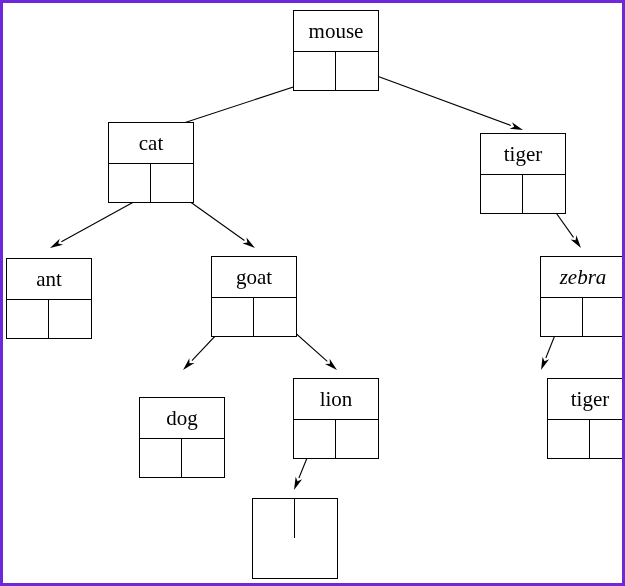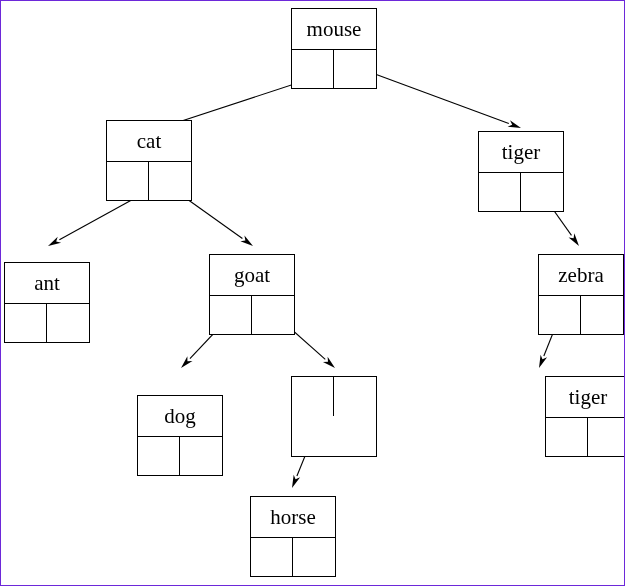--- a/index.html
+++ b/index.html
@@ -6,21 +6,21 @@
   html, body {
     margin: 0;
     padding: 0;
     background: #ffffff;
   }
   #canvas {
     position: relative;
     width: 625px;
     height: 586px;
     background: #ffffff;
-    border: 1px solid #6d28d9;
+    border: 3px solid #6d28d9;
     box-sizing: border-box;
     overflow: hidden;
     font-family: "Liberation Serif", "DejaVu Serif", serif;
   }
   #edge-layer {
     position: absolute;
     left: 0;
     top: 0;
     width: 625px;
     height: 586px;
@@ -116,63 +116,63 @@
           <div class="ptr-cell right"></div>
         </div>
       </div>
       <div class="node" style="left: 477px; top: 130px; width: 86px; height: 81px;">
         <div class="node-label" style="height: 41px; line-height: 40px;">tiger</div>
         <div class="node-ptrs" style="height: 39px;">
           <div class="ptr-cell left"></div>
           <div class="ptr-cell right"></div>
         </div>
       </div>
-      <div class="node" style="left: 3px; top: 261px; width: 86px; height: 81px;">
+      <div class="node" style="left: 3px; top: 255px; width: 86px; height: 81px;">
         <div class="node-label" style="height: 41px; line-height: 40px;">ant</div>
         <div class="node-ptrs" style="height: 39px;">
           <div class="ptr-cell left"></div>
           <div class="ptr-cell right"></div>
         </div>
       </div>
       <div class="node" style="left: 208px; top: 253px; width: 86px; height: 81px;">
         <div class="node-label" style="height: 41px; line-height: 40px; text-align: center;">goat</div>
         <div class="node-ptrs" style="height: 39px;">
           <div class="ptr-cell left"></div>
           <div class="ptr-cell right"></div>
         </div>
       </div>
       <div class="node" style="left: 537px; top: 253px; width: 86px; height: 81px;">
-        <div class="node-label" style="height: 41px; line-height: 40px;">zebra</div>
+        <div class="node-label" style="height: 41px; line-height: 40px; font-style: italic;">zebra</div>
         <div class="node-ptrs" style="height: 39px;">
           <div class="ptr-cell left"></div>
           <div class="ptr-cell right"></div>
         </div>
       </div>
       <div class="node" style="left: 136px; top: 394px; width: 86px; height: 81px;">
         <div class="node-label" style="height: 41px; line-height: 40px;">dog</div>
         <div class="node-ptrs" style="height: 39px;">
           <div class="ptr-cell left"></div>
           <div class="ptr-cell right"></div>
         </div>
       </div>
       <div class="node" style="left: 290px; top: 375px; width: 86px; height: 81px;">
+        <div class="node-label" style="height: 41px; line-height: 40px;">lion</div>
         <div class="node-ptrs" style="height: 39px;">
           <div class="ptr-cell left"></div>
           <div class="ptr-cell right"></div>
         </div>
       </div>
       <div class="node" style="left: 496px; top: 375px; width: 86px; height: 81px; margin-left: 48px;">
         <div class="node-label" style="height: 41px; line-height: 40px;">tiger</div>
         <div class="node-ptrs" style="height: 39px;">
           <div class="ptr-cell left"></div>
           <div class="ptr-cell right"></div>
         </div>
       </div>
       <div class="node" style="left: 249px; top: 495px; width: 86px; height: 81px;">
-        <div class="node-label" style="height: 41px; line-height: 40px;">horse</div>
         <div class="node-ptrs" style="height: 39px;">
           <div class="ptr-cell left"></div>
           <div class="ptr-cell right"></div>
         </div>
       </div>
     </div>
 
 </div>
 
 </body></html>

